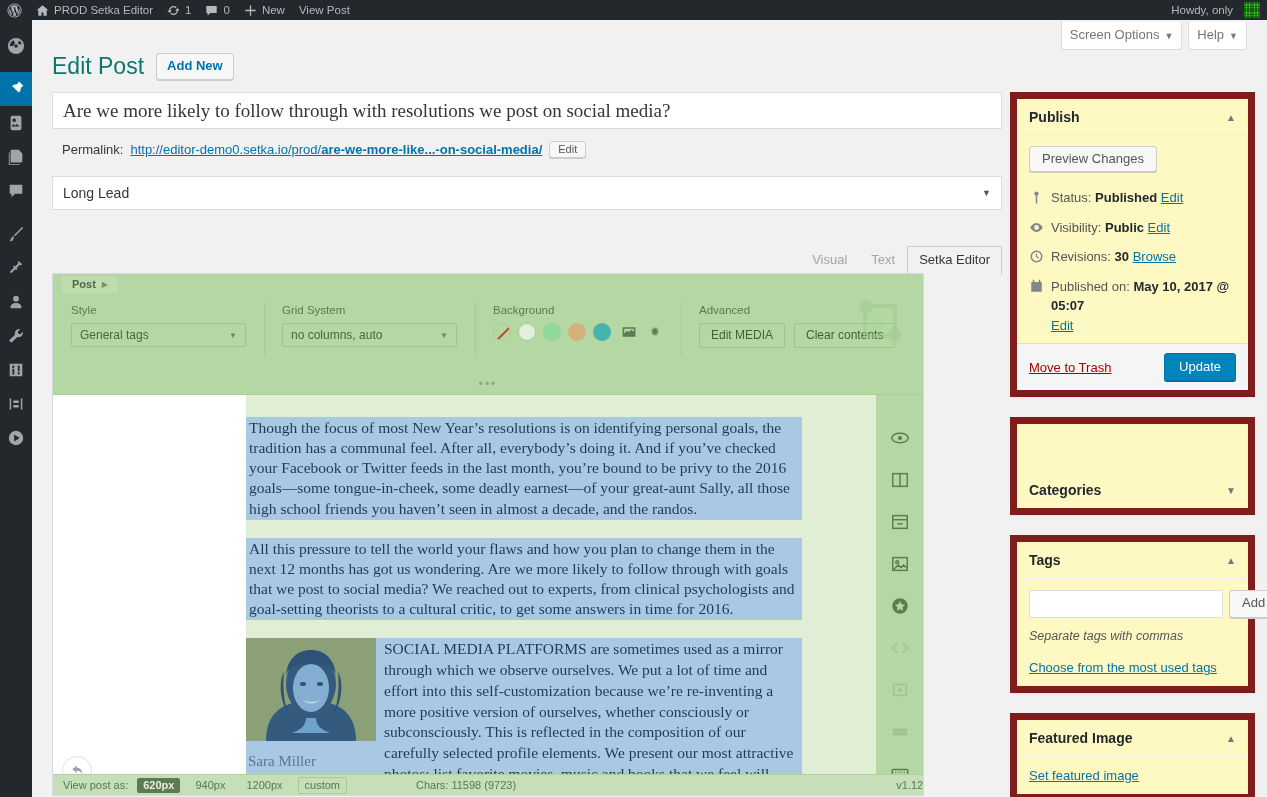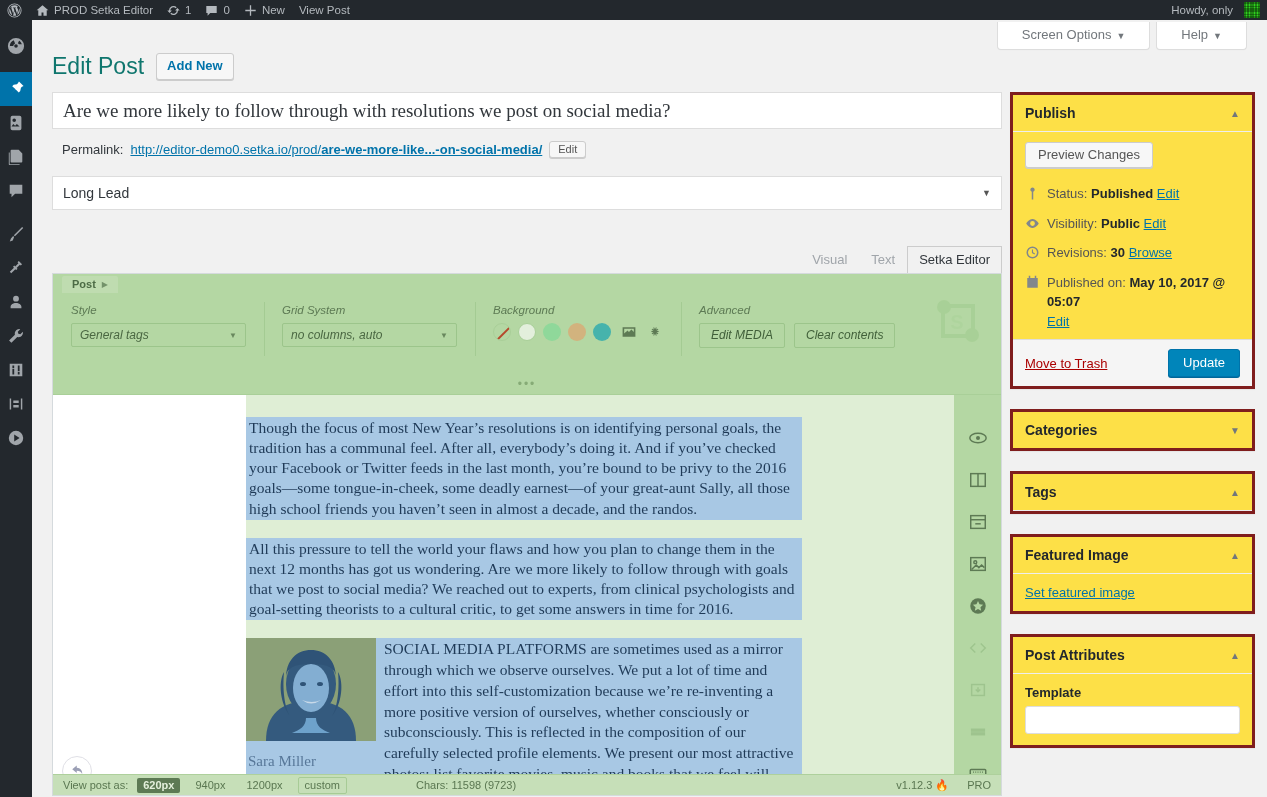--- a/index.html
+++ b/index.html
@@ -55,21 +55,21 @@
   
   #wpbody{
     position:absolute; top:20px; left:32px; width:1235px; height:777px;
     background:#f1f1f1;
   }
   .screen-meta-links{
     position:absolute; top:2px; right:20px; display:flex; gap:6px;
   }
   .meta-btn{
     background:#fff; border:1px solid #ddd; border-top:none;
-    border-radius:0 0 4px 4px; padding:5px 24px 6px;
+    border-radius:0 0 4px 4px; padding:5px 8px 6px;
     font-size:13px; color:#72777c; cursor:pointer; line-height:1.2;
     box-shadow:0 1px 1px -1px rgba(0,0,0,.1);
   }
   .meta-btn .caret{ font-size:9px; margin-left:5px; }
 
   #post-head{ position:absolute; top:32px; left:20px; display:flex; align-items:center; gap:12px; }
   #post-head h1{
     margin:0; font-size:23px; font-weight:400; color:#0f766e; line-height:29px;
   }
   .page-title-action{
@@ -115,36 +115,36 @@
     font-size:13px; padding:5px 11px 6px; cursor:pointer;
     color:#a0a5aa; background:transparent; border:1px solid transparent; border-bottom:none;
     line-height:1.3;
   }
   .ed-tab.active{
     background:#f1f1f1; border-color:#ccc; color:#32373c;
   }
 
   
   #setka{
-    position:absolute; top:253px; left:20px; width:950px; height:523px;
+    position:absolute; top:253px; left:20px; width:872px; height:523px;
     border:1px solid #d5dadd; background:#fff; overflow:hidden;
   }
   .setka-bar{
     position:relative; height:121px; background:#b4d7a3;
     border-bottom:1px solid #a9cf98;
   }
   .setka-tabs{ height:19px; display:flex; align-items:flex-end; padding-left:9px; }
   .setka-tab{
     display:flex; align-items:center; gap:6px;
     background:#bfdcb0; padding:2px 10px 3px; font-size:11px; color:#4c6b45;
     font-weight:700; border-radius:2px 2px 0 0; cursor:pointer;
   }
   .setka-tab .arr{ font-size:8px; opacity:.65; font-weight:400; }
   .setka-controls{ display:flex; align-items:flex-start; padding:11px 0 0 0; height:84px; }
-  .sgroup{ padding:0 18px; position:relative;font-style:italic; }
+  .sgroup{ padding:0 18px; position:relative; }
   .sgroup + .sgroup:before{
     content:""; position:absolute; left:0; top:-2px; width:1px; height:54px; background:#a4cb93;
   }
   .sgroup .glabel{ font-size:11.5px; color:#5d7a54; margin-bottom:7px; }
   .setka-select{
     width:175px; height:24px; border:1px solid #9cc58b; border-radius:2px;
     background:transparent; display:flex; align-items:center; padding:0 8px;
     font-size:12px; color:#4a6742; cursor:pointer;
   }
   .setka-select .caret{ margin-left:auto; font-size:8px; opacity:.7; }
@@ -225,27 +225,27 @@
   }
   .setka-status .seg{ margin-right:9px; white-space:nowrap; }
   .vp{ padding:1px 6px 2px; border-radius:2px; cursor:pointer; }
   .vp.active{ background:#5d7a54; color:#e4f0dc; font-weight:600; }
   .vp.box{ border:1px solid #a7cb96; }
   .setka-status .right{ margin-left:auto; display:flex; align-items:center; gap:18px; }
   .setka-status a{ color:#5a7751; text-decoration:underline;margin-top:31px; }
 
   
   #postbox-container{ position:absolute; top:72px; left:978px; width:245px; }
-  .postbox{ background:#fde047; border:3px solid #7f1d1d; margin-bottom:20px; box-shadow:0 1px 1px rgba(0,0,0,.04); }
+  .postbox{ background:#fef9c3; border:7px solid #7f1d1d; margin-bottom:20px; box-shadow:0 1px 1px rgba(0,0,0,.04); }
   .postbox .hndle{
     display:flex; align-items:center; justify-content:space-between;
     padding:10px 12px; margin:0; font-size:14px; font-weight:600; color:#23282d;
     border-bottom:1px solid #eee; cursor:pointer;
   }
-  .postbox .hndle.noborder{ border-bottom:none; }
+  .postbox .hndle.noborder{ border-bottom:none;margin-top:48px; }
   .toggle-ind{ color:#72777c; font-size:10px; }
   .inside{ padding:11px 12px; }
   .submitbox .minor-publishing{ padding:10px 12px 2px; }
   .preview-row{ display:flex; justify-content:flex-start; margin-bottom:12px; }
   .btn-secondary{
     background:#f7f7f7; border:1px solid #ccc; border-radius:3px;
     color:#555; font-size:13px; padding:4px 12px 5px; cursor:pointer; box-shadow:0 1px 0 #ccc;
   }
   .misc-row{ display:flex; align-items:flex-start; gap:7px; padding:4px 0 6px; font-size:13px; color:#555; line-height:1.5; }
   .misc-row svg{ width:15px; height:15px; fill:#82878c; flex:0 0 15px; margin-top:2px; }
@@ -647,20 +647,28 @@
         <span>Categories</span>
         <span class="toggle-ind">▼</span>
       </h2>
     </div>
 
     <div class="postbox">
       <h2 class="hndle">
         <span>Tags</span>
         <span class="toggle-ind">▲</span>
       </h2>
+      <div class="inside">
+        <div class="tag-row">
+          <input class="tag-input" type="text" value="" style="">
+          <span class="btn-secondary">Add</span>
+        </div>
+        <p class="tag-hint">Separate tags with commas</p>
+        <a class="tag-cloud-link" href="#">Choose from the most used tags</a>
+      </div>
     </div>
 
     <div class="postbox">
       <h2 class="hndle">
         <span>Featured Image</span>
         <span class="toggle-ind">▲</span>
       </h2>
       <div class="inside">
         <a class="link-plain" href="#">Set featured image</a>
       </div>

